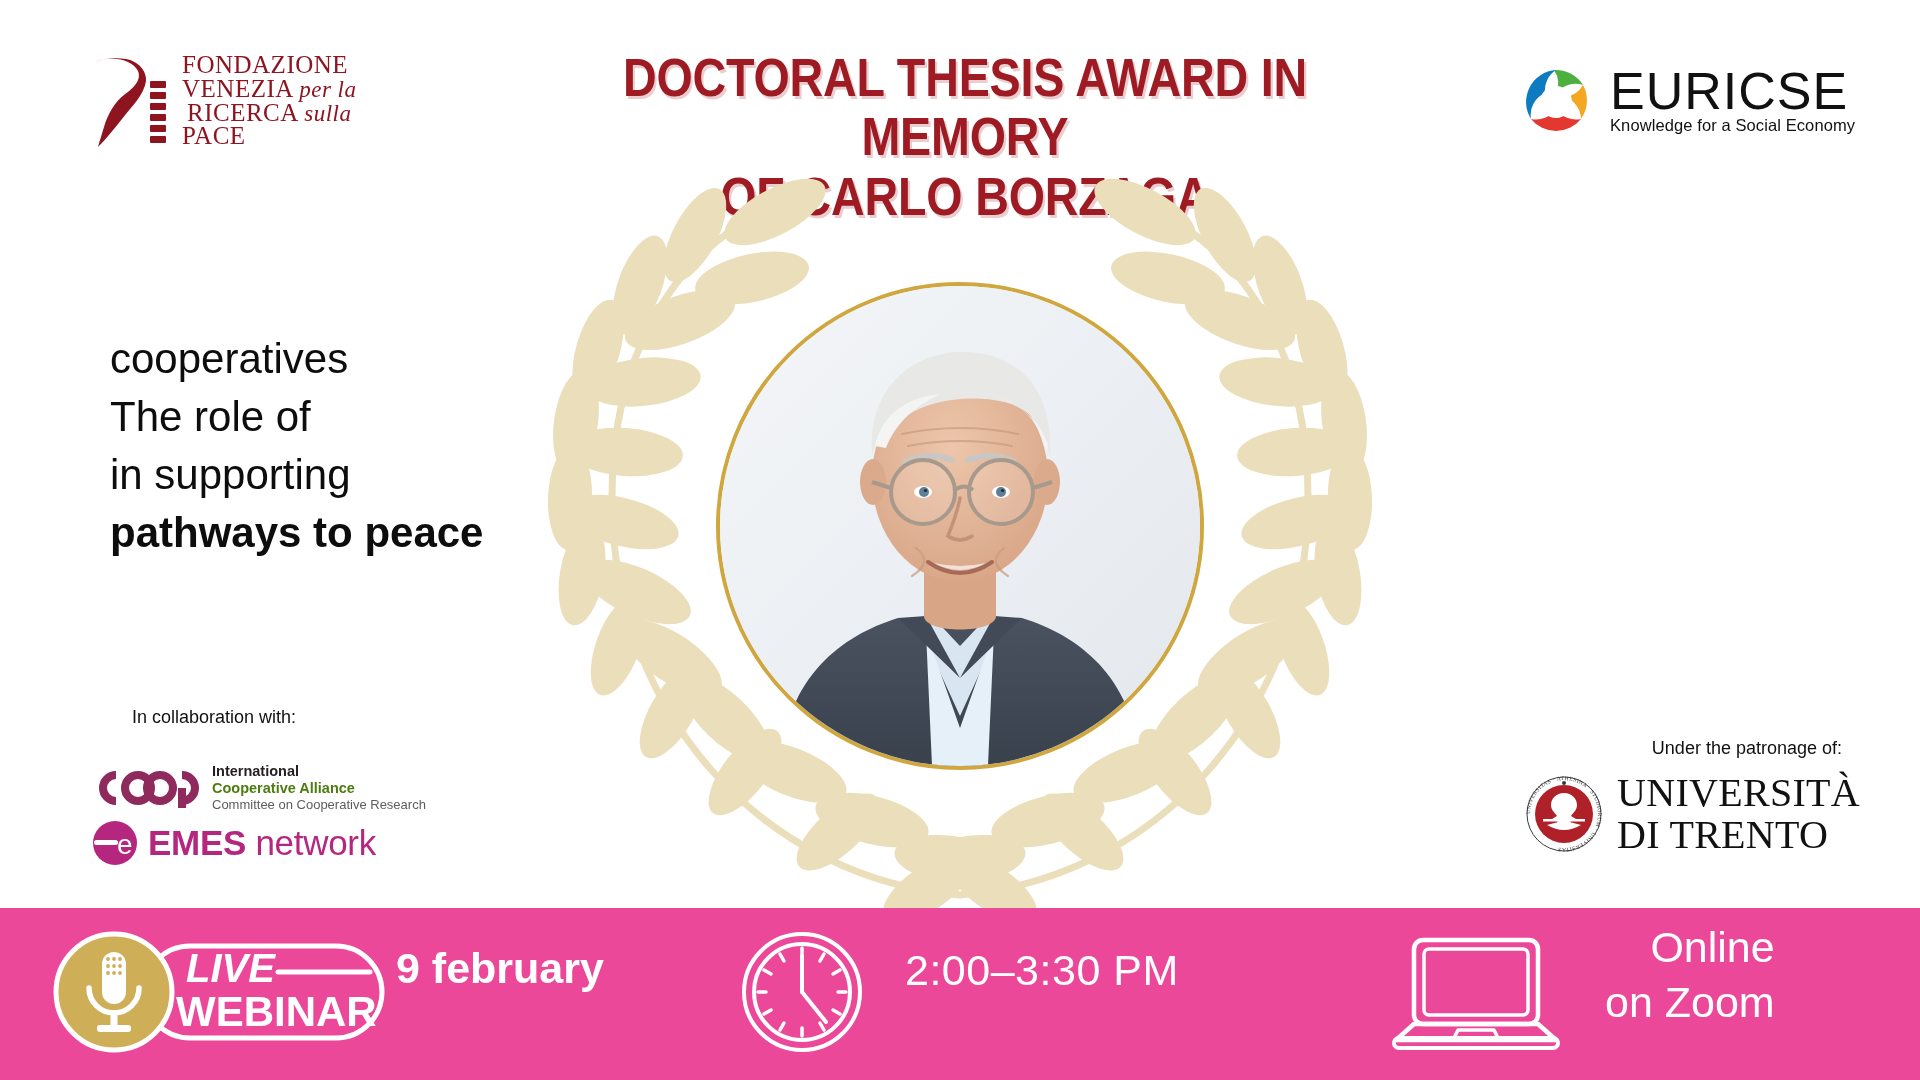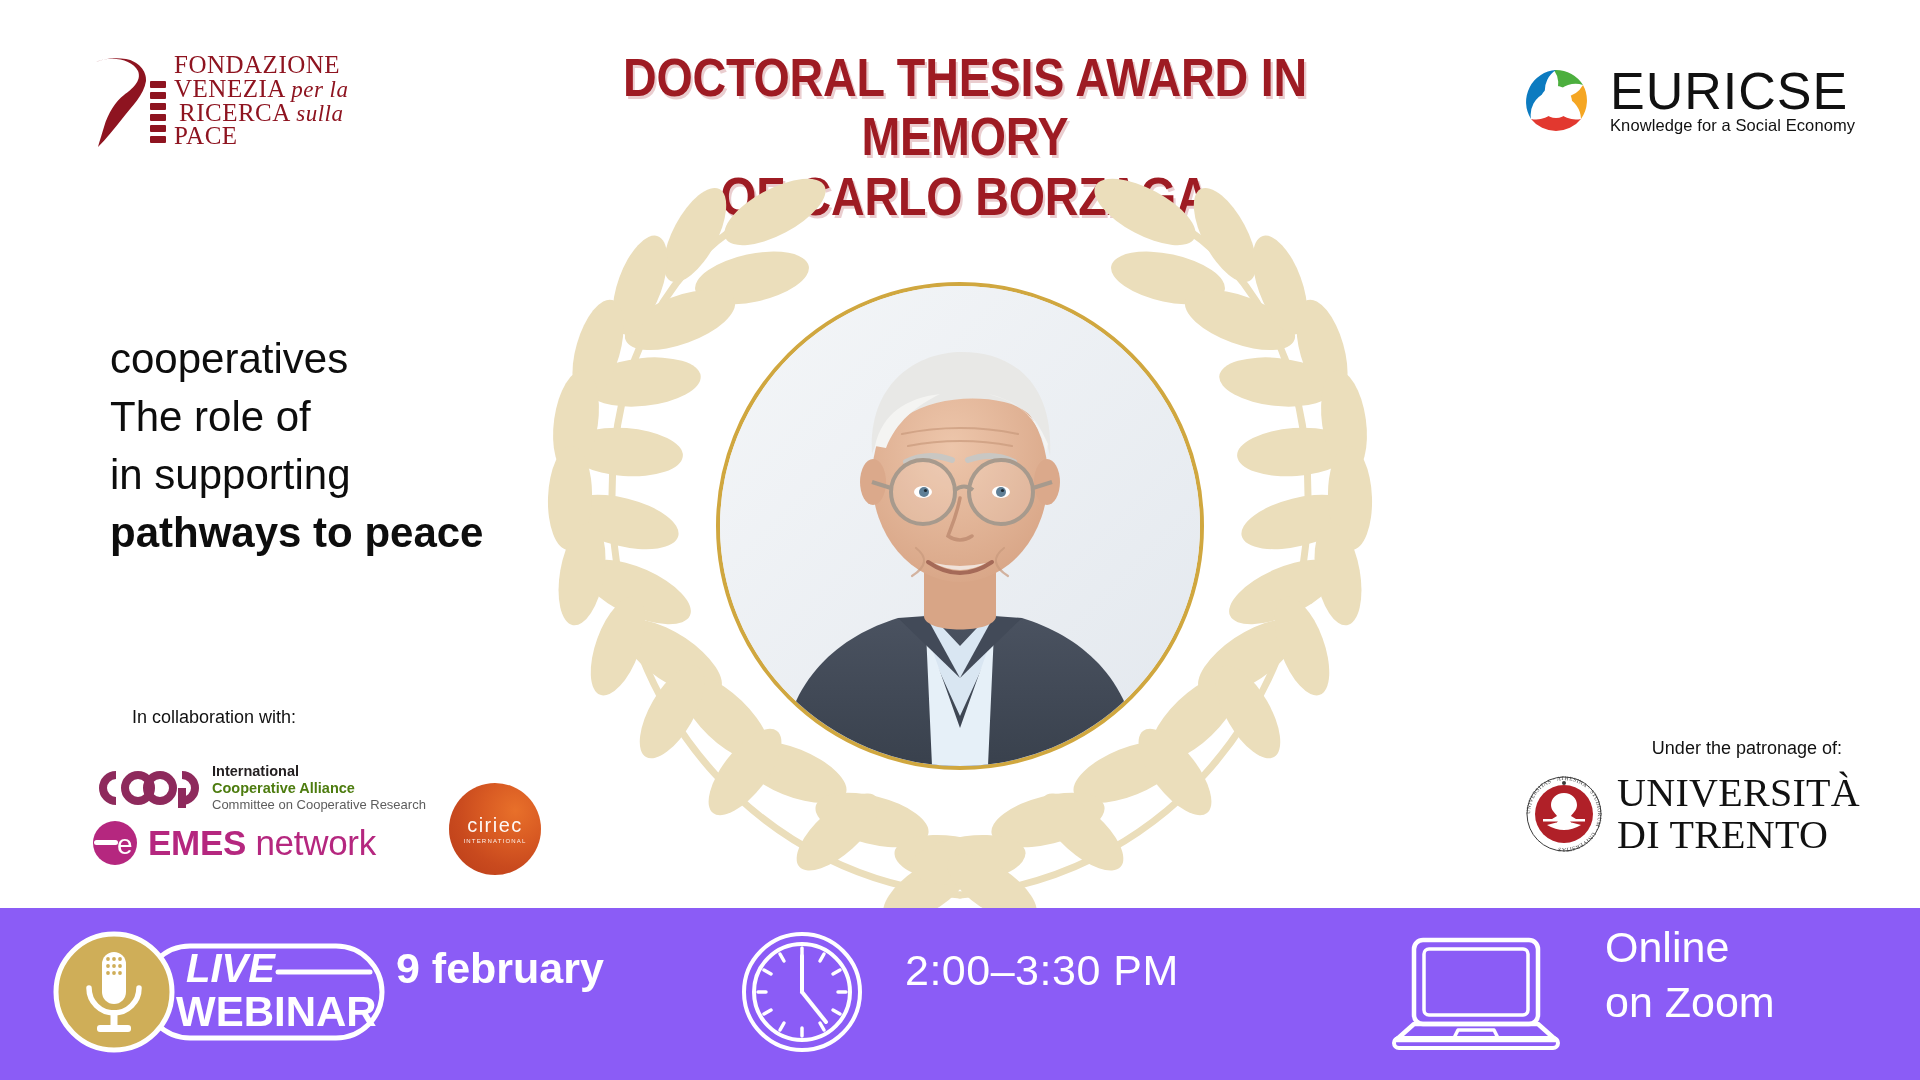--- a/index.html
+++ b/index.html
@@ -8,21 +8,21 @@
     background:#ffffff;
     font-family:"Liberation Sans", sans-serif;
     overflow:hidden;
     position:relative;
   }
   .stage{position:absolute;inset:0;width:1920px;height:1080px;background:#fff;}
 
   
   .fvrp-logo{position:absolute;left:88px;top:48px;width:300px;height:105px;display:flex;align-items:center;}
   .fvrp-mark{width:80px;height:100px;position:relative;flex:0 0 auto;}
-  .fvrp-text{margin-left:6px;color:#8E1420;font-family:"Liberation Serif", serif;line-height:0.95;}
+  .fvrp-text{margin-left:14px;color:#8E1420;font-family:"Liberation Serif", serif;line-height:0.95;}
   .fvrp-l1{font-size:25px;letter-spacing:.5px;}
   .fvrp-l2{font-size:25px;letter-spacing:.5px;}
   .fvrp-l3{font-size:25px;letter-spacing:.5px;text-align:center;}
   .fvrp-l4{font-size:25px;letter-spacing:.5px;}
   .fvrp-it{font-style:italic;font-size:23px;}
 
   .euricse-logo{position:absolute;left:1520px;top:62px;width:360px;height:80px;display:flex;align-items:center;gap:8px;}
   .euricse-ring{width:72px;height:72px;flex:0 0 auto;}
   .euricse-words{margin-left:10px;}
   .euricse-name{font-size:52px;letter-spacing:1px;color:#111;line-height:0.88;font-weight:400;
@@ -74,21 +74,21 @@
   .unitn-text{margin-left:14px;font-family:"Liberation Serif", serif;color:#111;
               font-size:40px;line-height:1.04;letter-spacing:.3px;}
 
   
   .wreath{position:absolute;left:520px;top:160px;width:880px;height:760px;}
   .portrait-wrap{position:absolute;left:716px;top:282px;width:488px;height:488px;border-radius:50%;
      box-sizing:border-box;border:4px solid #D0A73F;overflow:hidden;background:#eef1f4;}
   .portrait{position:absolute;inset:0;}
 
   
-  .goldbar{position:absolute;left:0;top:908px;width:1920px;height:172px;background:#8b5cf6;}
+  .goldbar{position:absolute;left:0;top:908px;width:1920px;height:172px;background:#ec4899;text-align:right;}
   .bar-inner{position:relative;width:100%;height:100%;}
 
   .live-badge{position:absolute;left:40px;top:18px;width:360px;height:132px;}
   .date-text{position:absolute;left:396px;top:36px;font-size:43px;font-weight:bold;color:#fff;}
 
   .clock-icon{position:absolute;left:740px;top:22px;width:124px;height:124px;}
   .time-text{position:absolute;left:905px;top:38px;font-size:43px;color:#fff;letter-spacing:.5px;}
 
   .laptop-icon{position:absolute;left:1390px;top:26px;width:172px;height:118px;}
   .place-text{position:absolute;left:1605px;top:12px;font-size:43px;color:#fff;line-height:1.28;}
@@ -408,24 +408,20 @@
         <text x="25" y="34" font-family="Liberation Sans, sans-serif" font-size="28" fill="#fff">e</text>
         <rect x="2" y="20" width="24" height="5" rx="2.5" fill="#fff"></rect>
       </svg>
     </div>
     <div class="emes-text">
       <span class="b">EMES</span>
       <span>network</span>
     </div>
   </div>
 
-  <div class="ciriec-logo">
-    <div class="ciriec-word">ciriec</div>
-    <div class="ciriec-sub">INTERNATIONAL</div>
-  </div>
 
   <div class="patron-label">Under the patronage of:</div>
   <div class="unitn-logo">
     <div class="unitn-crest">
       <svg viewBox="0 0 78 78" width="78" height="78" aria-hidden="true">
         <circle cx="39" cy="39" r="38" fill="#fff"></circle>
         <circle cx="39" cy="39" r="37" fill="none" stroke="#3a3a3a" stroke-width="1"></circle>
         <circle cx="39" cy="39" r="29" fill="#B02028"></circle>
         <path d="M39 18 c-8 0 -13 6 -13 12 c0 5 4 8 6 11 l-5 3 l6 2 l-4 6 h20 l-4 -6 l6 -2 l-5 -3 c2 -3 6 -6 6 -11 c0 -6 -5 -12 -13 -12 z" fill="#fff"></path>
         <rect x="18" y="44" width="42" height="2.5" fill="#fff"></rect>

